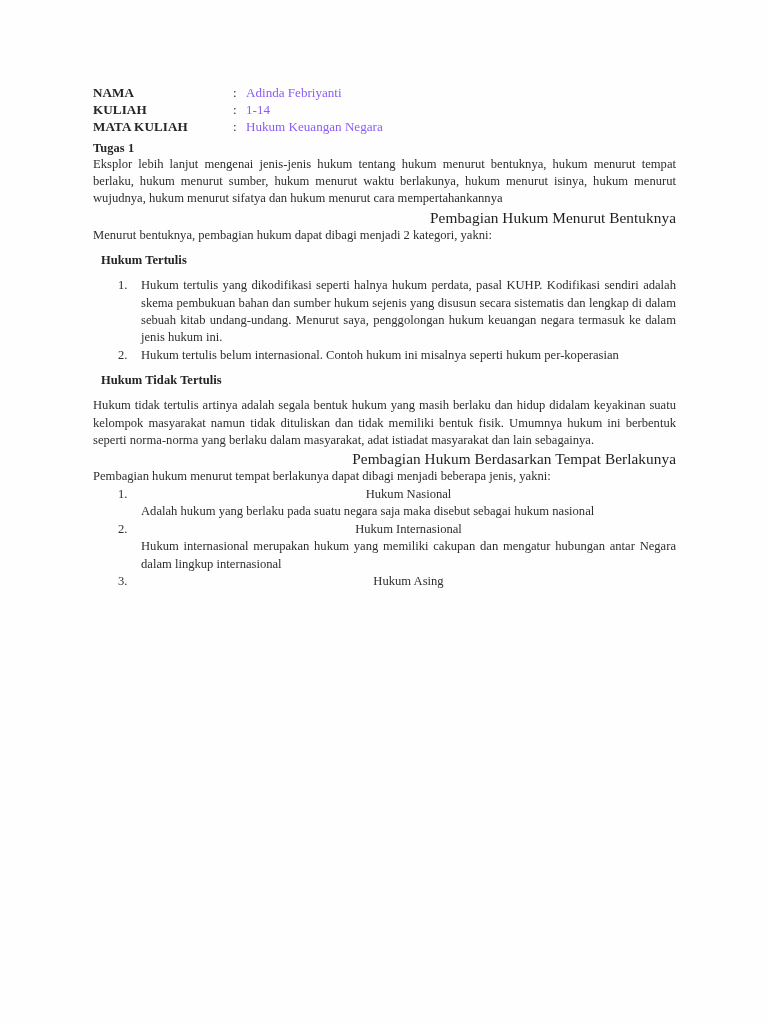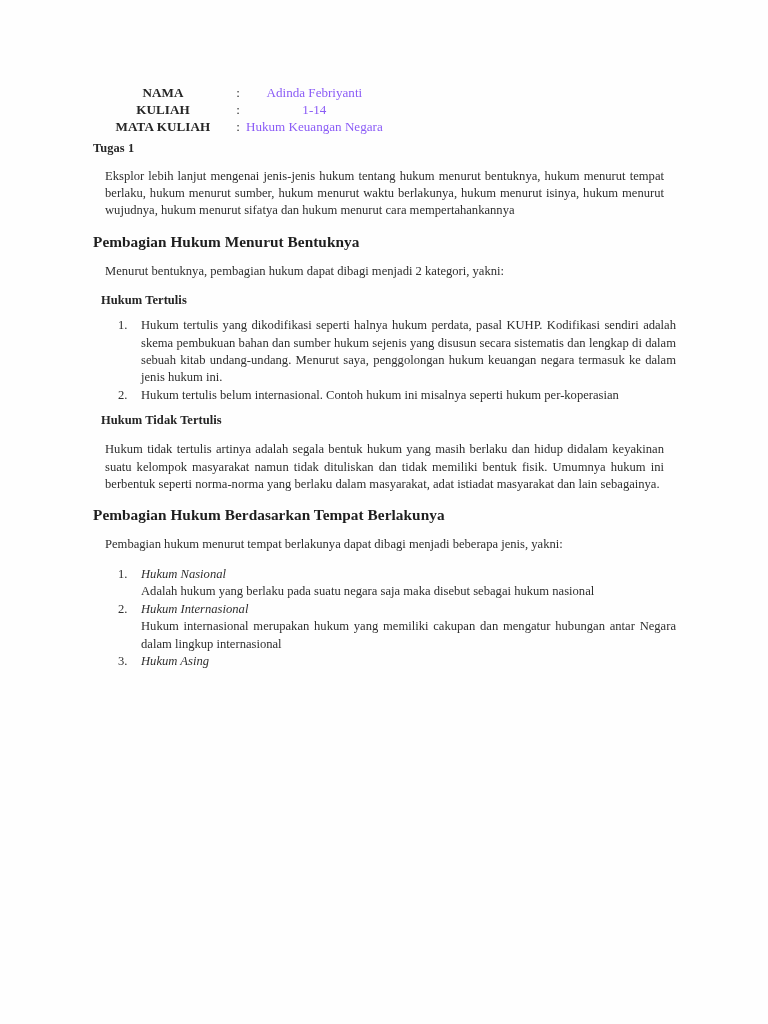--- a/index.html
+++ b/index.html
@@ -31,21 +31,20 @@
     position: absolute;
     left: 93px;
     top: 84px;
     width: 583px;
   }
 
   
   .meta-table {
     border-collapse: collapse;
     margin: 0 0 0 0;
-    text-align: center;
   }
   .meta-row td {
     padding: 0;
     vertical-align: top;
     line-height: 17.2px;
     font-size: 13.1px;
     white-space: nowrap;
   }
   .meta-label {
     font-weight: bold;
@@ -68,36 +67,37 @@
     font-size: 12.4px;
     margin-top: 5px;
     color: #262626;
     letter-spacing: 0.1px;
   }
 
   p.body {
     font-size: 12.6px;
     line-height: 17.4px;
     text-align: justify;
-    margin: 12px;
+    margin: 0;
     color: #2e2e2e;
     hyphens: manual;
   }
 
   .intro {
     margin-top: 20px;
   }
 
   h1.major {
     font-size: 15.3px;
-    font-weight: bold;
+    font-weight: normal;
     line-height: 19px;
     margin: 0;
     color: #1e1e1e;
     letter-spacing: 0.05px;
+    text-align: right;
   }
   .major-1 { margin-top: 24px; }
   .major-2 { margin-top: 52px; }
 
   .after-major {
     margin-top: 16px;
   }
 
   h2.sub {
     font-size: 12.5px;
@@ -135,22 +135,21 @@
     text-align: left;
     font-size: 12.6px;
     color: #2e2e2e;
   }
   ol.num-list > li > .li-text {
     display: block;
     text-align: justify;
   }
   ol.num-list > li > .li-title {
     display: block;
-    text-align: left;
-    font-style: italic;
+    text-align: center;
   }
 
   .list-tertulis { margin-top: 14px; }
   .list-tempat  { margin-top: 14px; }
 
   .list-tempat > li { margin-bottom: 0px; }
 
   
   .faded {
     color: #6f6f70;

